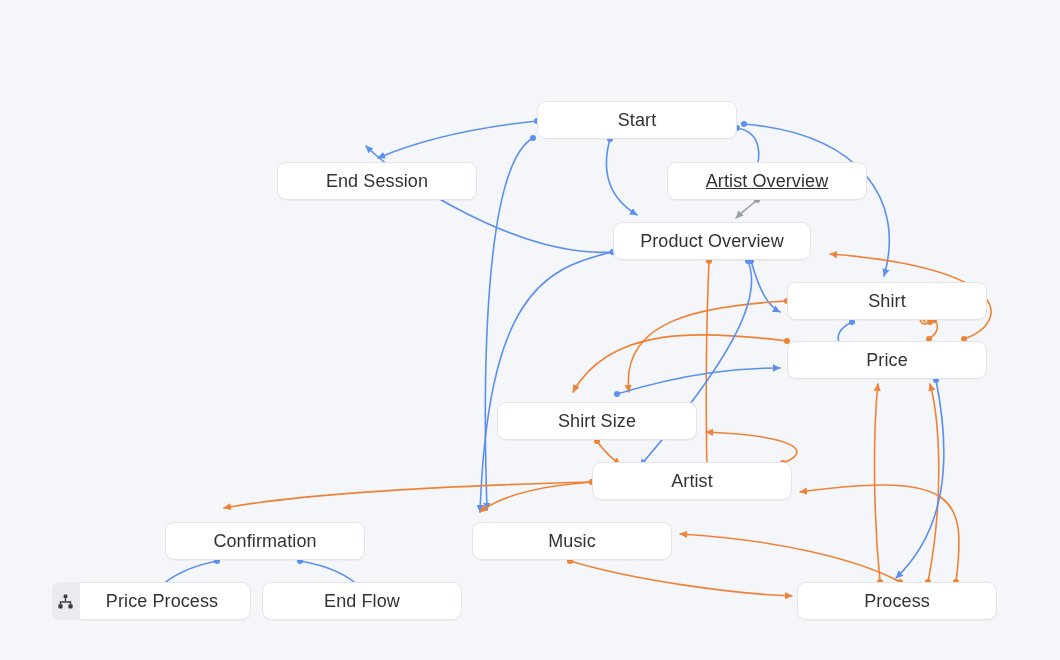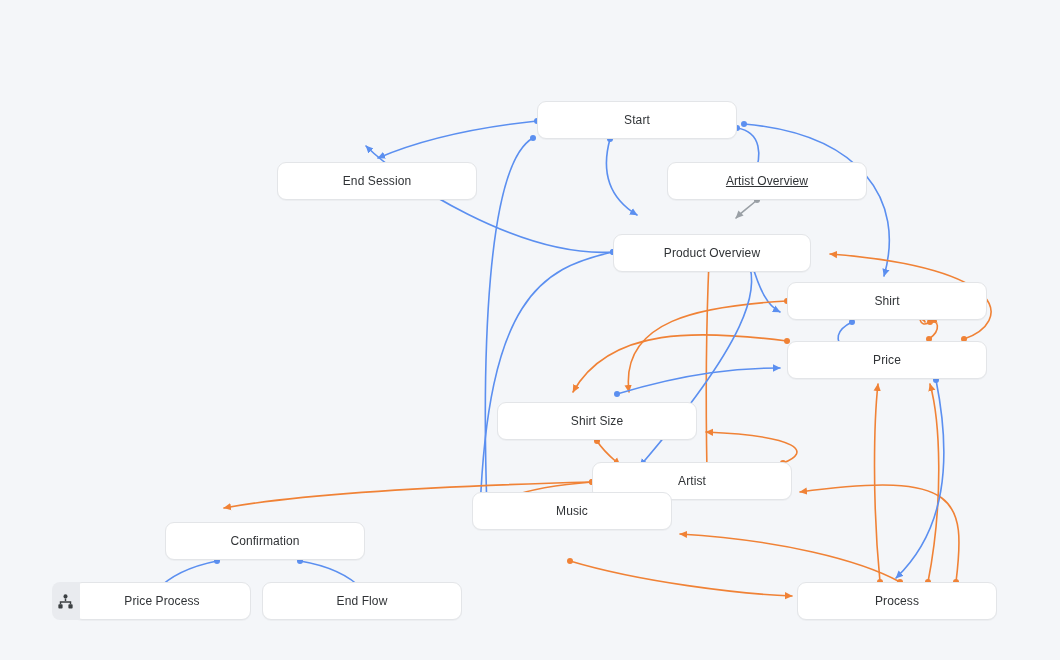--- a/index.html
+++ b/index.html
@@ -28,21 +28,21 @@
   }
   .node {
     position: absolute;
     box-sizing: border-box;
     background: #ffffff;
     border: 1px solid #e3e5e8;
     border-radius: 9px;
     display: flex;
     align-items: center;
     justify-content: center;
-    font-size: 12px;
+    font-size: 18px;
     color: #303336;
     letter-spacing: 0.1px;
     box-shadow: 0 1px 1px rgba(16,24,40,0.035);
     z-index: 5;
   }
   .node-label {
     pointer-events: none;
     white-space: nowrap;
   }
   .node-badge {
@@ -150,39 +150,39 @@
   <div id="nodes">
       <div class="node" style="left: 537px; top: 101px; width: 200px; height: 38px;">
         <span class="node-label">Start</span>
       </div>
       <div class="node" style="left: 277px; top: 162px; width: 200px; height: 38px;">
         <span class="node-label">End Session</span>
       </div>
       <div class="node" style="left: 667px; top: 162px; width: 200px; height: 38px; text-decoration: underline;">
         <span class="node-label">Artist Overview</span>
       </div>
-      <div class="node" style="left: 613px; top: 222px; width: 198px; height: 38px; margin-top: 12px;">
+      <div class="node" style="left: 613px; top: 222px; width: 198px; height: 38px;">
         <span class="node-label">Product Overview</span>
       </div>
       <div class="node" style="left: 787px; top: 282px; width: 200px; height: 38px;">
         <span class="node-label">Shirt</span>
       </div>
       <div class="node" style="left: 787px; top: 341px; width: 200px; height: 38px;">
         <span class="node-label">Price</span>
       </div>
       <div class="node" style="left: 497px; top: 402px; width: 200px; height: 38px;">
         <span class="node-label">Shirt Size</span>
       </div>
       <div class="node" style="left: 592px; top: 462px; width: 200px; height: 38px;">
         <span class="node-label">Artist</span>
       </div>
       <div class="node" style="left: 117px; top: 522px; width: 200px; height: 38px; margin-left: 48px;">
         <span class="node-label">Confirmation</span>
       </div>
-      <div class="node" style="left: 472px; top: 492px; width: 200px; height: 38px;">
+      <div class="node" style="left: 472px; top: 522px; width: 200px; height: 38px;">
         <span class="node-label">Music</span>
       </div>
       <div class="node" style="left: 73px; top: 582px; width: 178px; height: 38px;">
         <span class="node-badge">
           <svg width="17" height="17" viewBox="0 0 20 20" aria-hidden="true">
             <circle cx="10" cy="4" r="2.4" fill="#3c4043"></circle>
             <rect x="1.6" y="13.2" width="5" height="5" rx="1" fill="#3c4043"></rect>
             <rect x="13.4" y="13.2" width="5" height="5" rx="1" fill="#3c4043"></rect>
             <path d="M10 6.6 L10 9.4 M4.1 13.2 L4.1 10.6 L15.9 10.6 L15.9 13.2" stroke="#3c4043" stroke-width="1.7" fill="none"></path>
           </svg>

